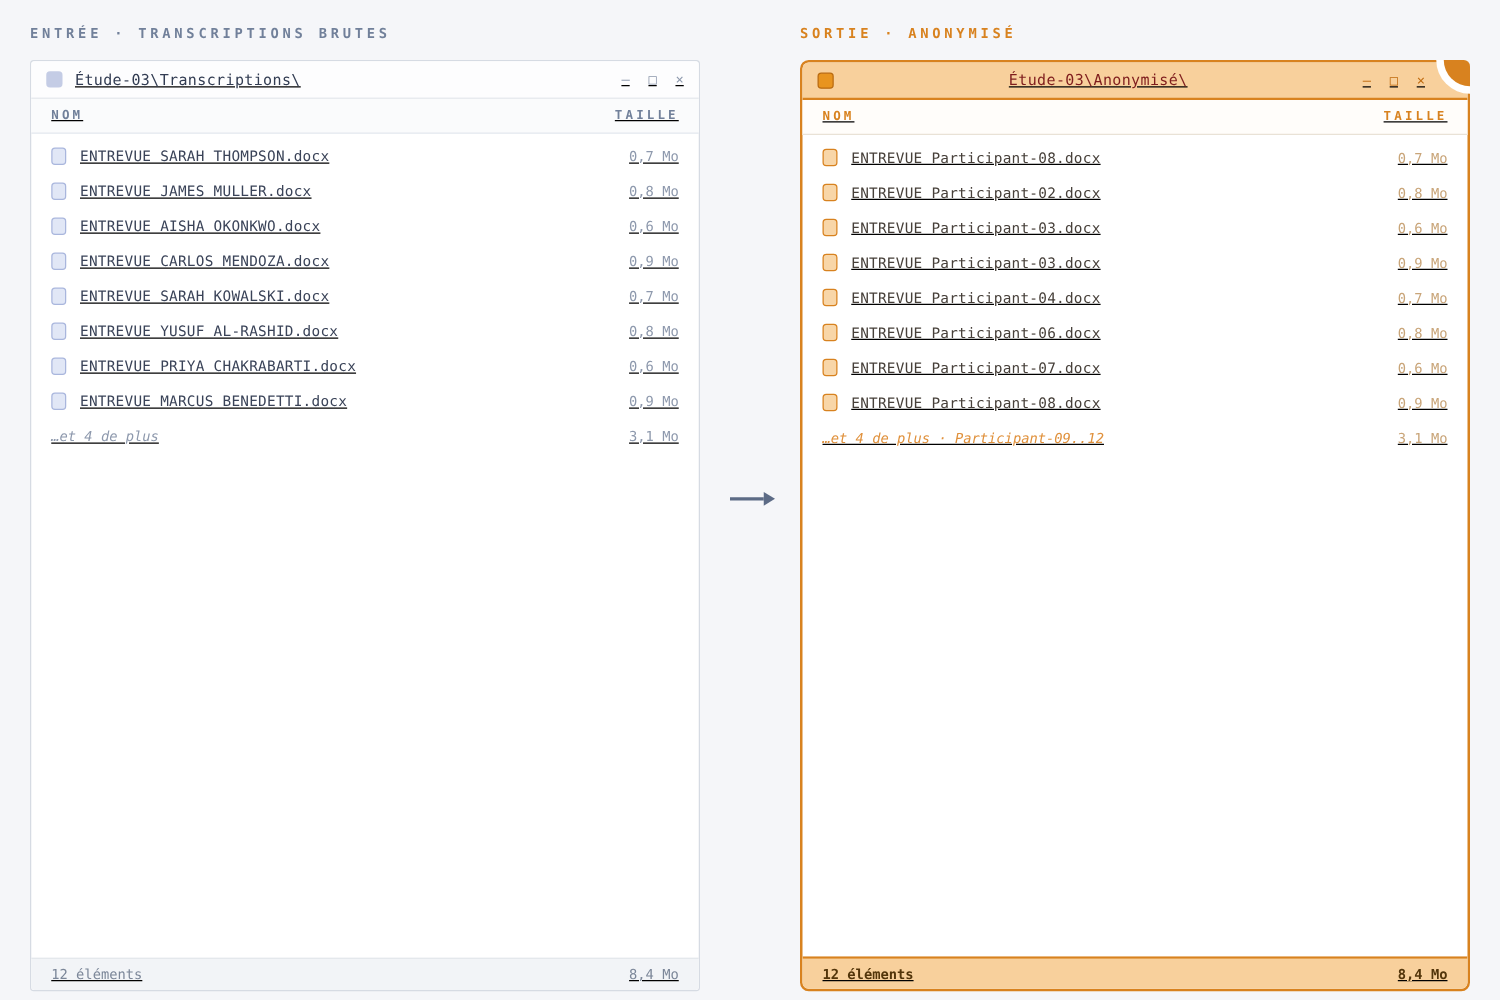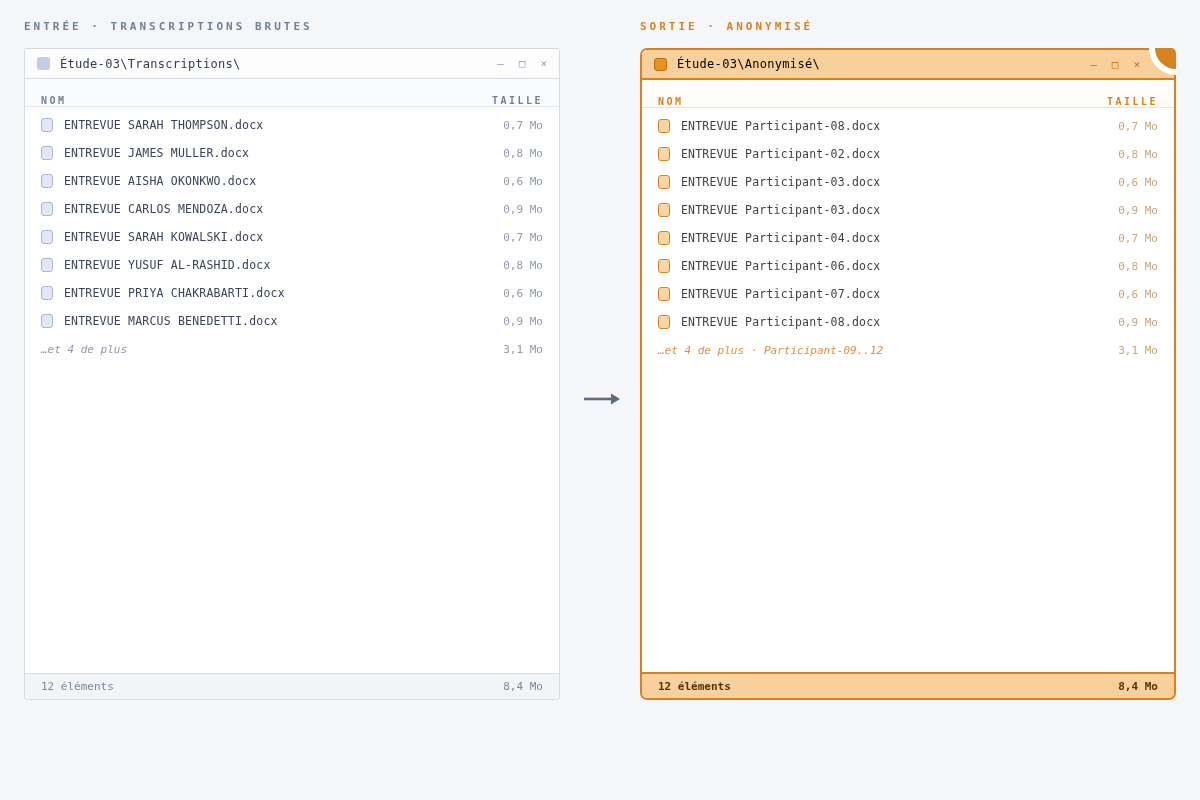--- a/index.html
+++ b/index.html
@@ -14,22 +14,22 @@
   .panel-right { left: 640px; }
 
   .section-label {
     position: absolute; top: 20px; left: 0;
     font-size: 11px; font-weight: bold; letter-spacing: 3px;
   }
   .panel-left  .section-label { color: #71809a; }
   .panel-right .section-label { color: #d8821f; }
 
   .window {
-    position: absolute; top: 48px; left: 0; width: 536px; height: 652px;
-    background: #ffffff; display: flex; flex-direction: column;
+    position: absolute; top: 48px; left: 0; width: 536px; height: 745px;
+    background: #ffffff; display: flex; flex-direction: column; text-decoration: underline;
   }
   .panel-left .window {
     border: 1px solid #d6dbe3; border-radius: 3px;
   }
   .panel-right .window {
     border: 2px solid #d8821f; border-radius: 7px;
   }
 
   .titlebar {
     height: 30px; flex: 0 0 30px; display: flex; align-items: center;
@@ -37,35 +37,35 @@
   }
   .panel-left .titlebar { background: #fdfdfe; border-bottom: 1px solid #d6dbe3; border-radius: 3px 3px 0 0; }
   .panel-right .titlebar { background: #f8d09c; border-bottom: 2px solid #d8821f; border-radius: 5px 5px 0 0; }
 
   .titlebar-icon { width: 13px; height: 13px; border-radius: 3px; flex: 0 0 13px; }
   .panel-left .titlebar-icon { background: #c4cce5; }
   .panel-right .titlebar-icon { background: #e8941f; border: 1px solid #b96a10; }
 
   .titlebar-title { font-size: 12px; flex: 1 1 auto; letter-spacing: 0.3px; }
   .panel-left .titlebar-title { color: #323c52; }
-  .panel-right .titlebar-title { color: #000000; }
+  .panel-right .titlebar-title { color: #7f1d1d; text-align: center; }
 
   .win-controls { display: flex; gap: 15px; font-size: 11px; margin-right: 22px; }
   .panel-left .win-controls { color: #8e99ad; margin-right: 0; }
   .panel-right .win-controls { color: #c06c10; }
   .win-controls span { cursor: default; }
 
   .fold-corner { position: absolute; top: -2px; right: -2px; width: 27px; height: 27px;
     background: #ffffff; border-bottom-left-radius: 100%; border-top-right-radius: 6px; }
   .fold-corner::after { content: ""; position: absolute; top: 0; right: 0;
     width: 21px; height: 21px; background: #d8821f;
     border-bottom-left-radius: 100%; border-top-right-radius: 5px; }
 
   .col-header {
-    height: 28px; flex: 0 0 28px; display: flex; align-items: flex-end;
+    height: 28px; flex: 0 0 28px; display: flex; align-items: center;
     justify-content: space-between; padding: 0 16px;
     font-size: 10px; font-weight: bold; letter-spacing: 2.5px;
   }
   .panel-left .col-header { background: #fafbfc; border-bottom: 1px solid #e4e8ee; color: #71809a; }
   .panel-right .col-header { background: #fffdfa; border-bottom: 1px solid #e9e2d6; color: #d8821f; }
 
   .file-list { flex: 1 1 auto; padding-top: 4px; }
 
   .file-row {
     height: 28px; display: flex; align-items: center; gap: 11px; padding: 0 16px;

